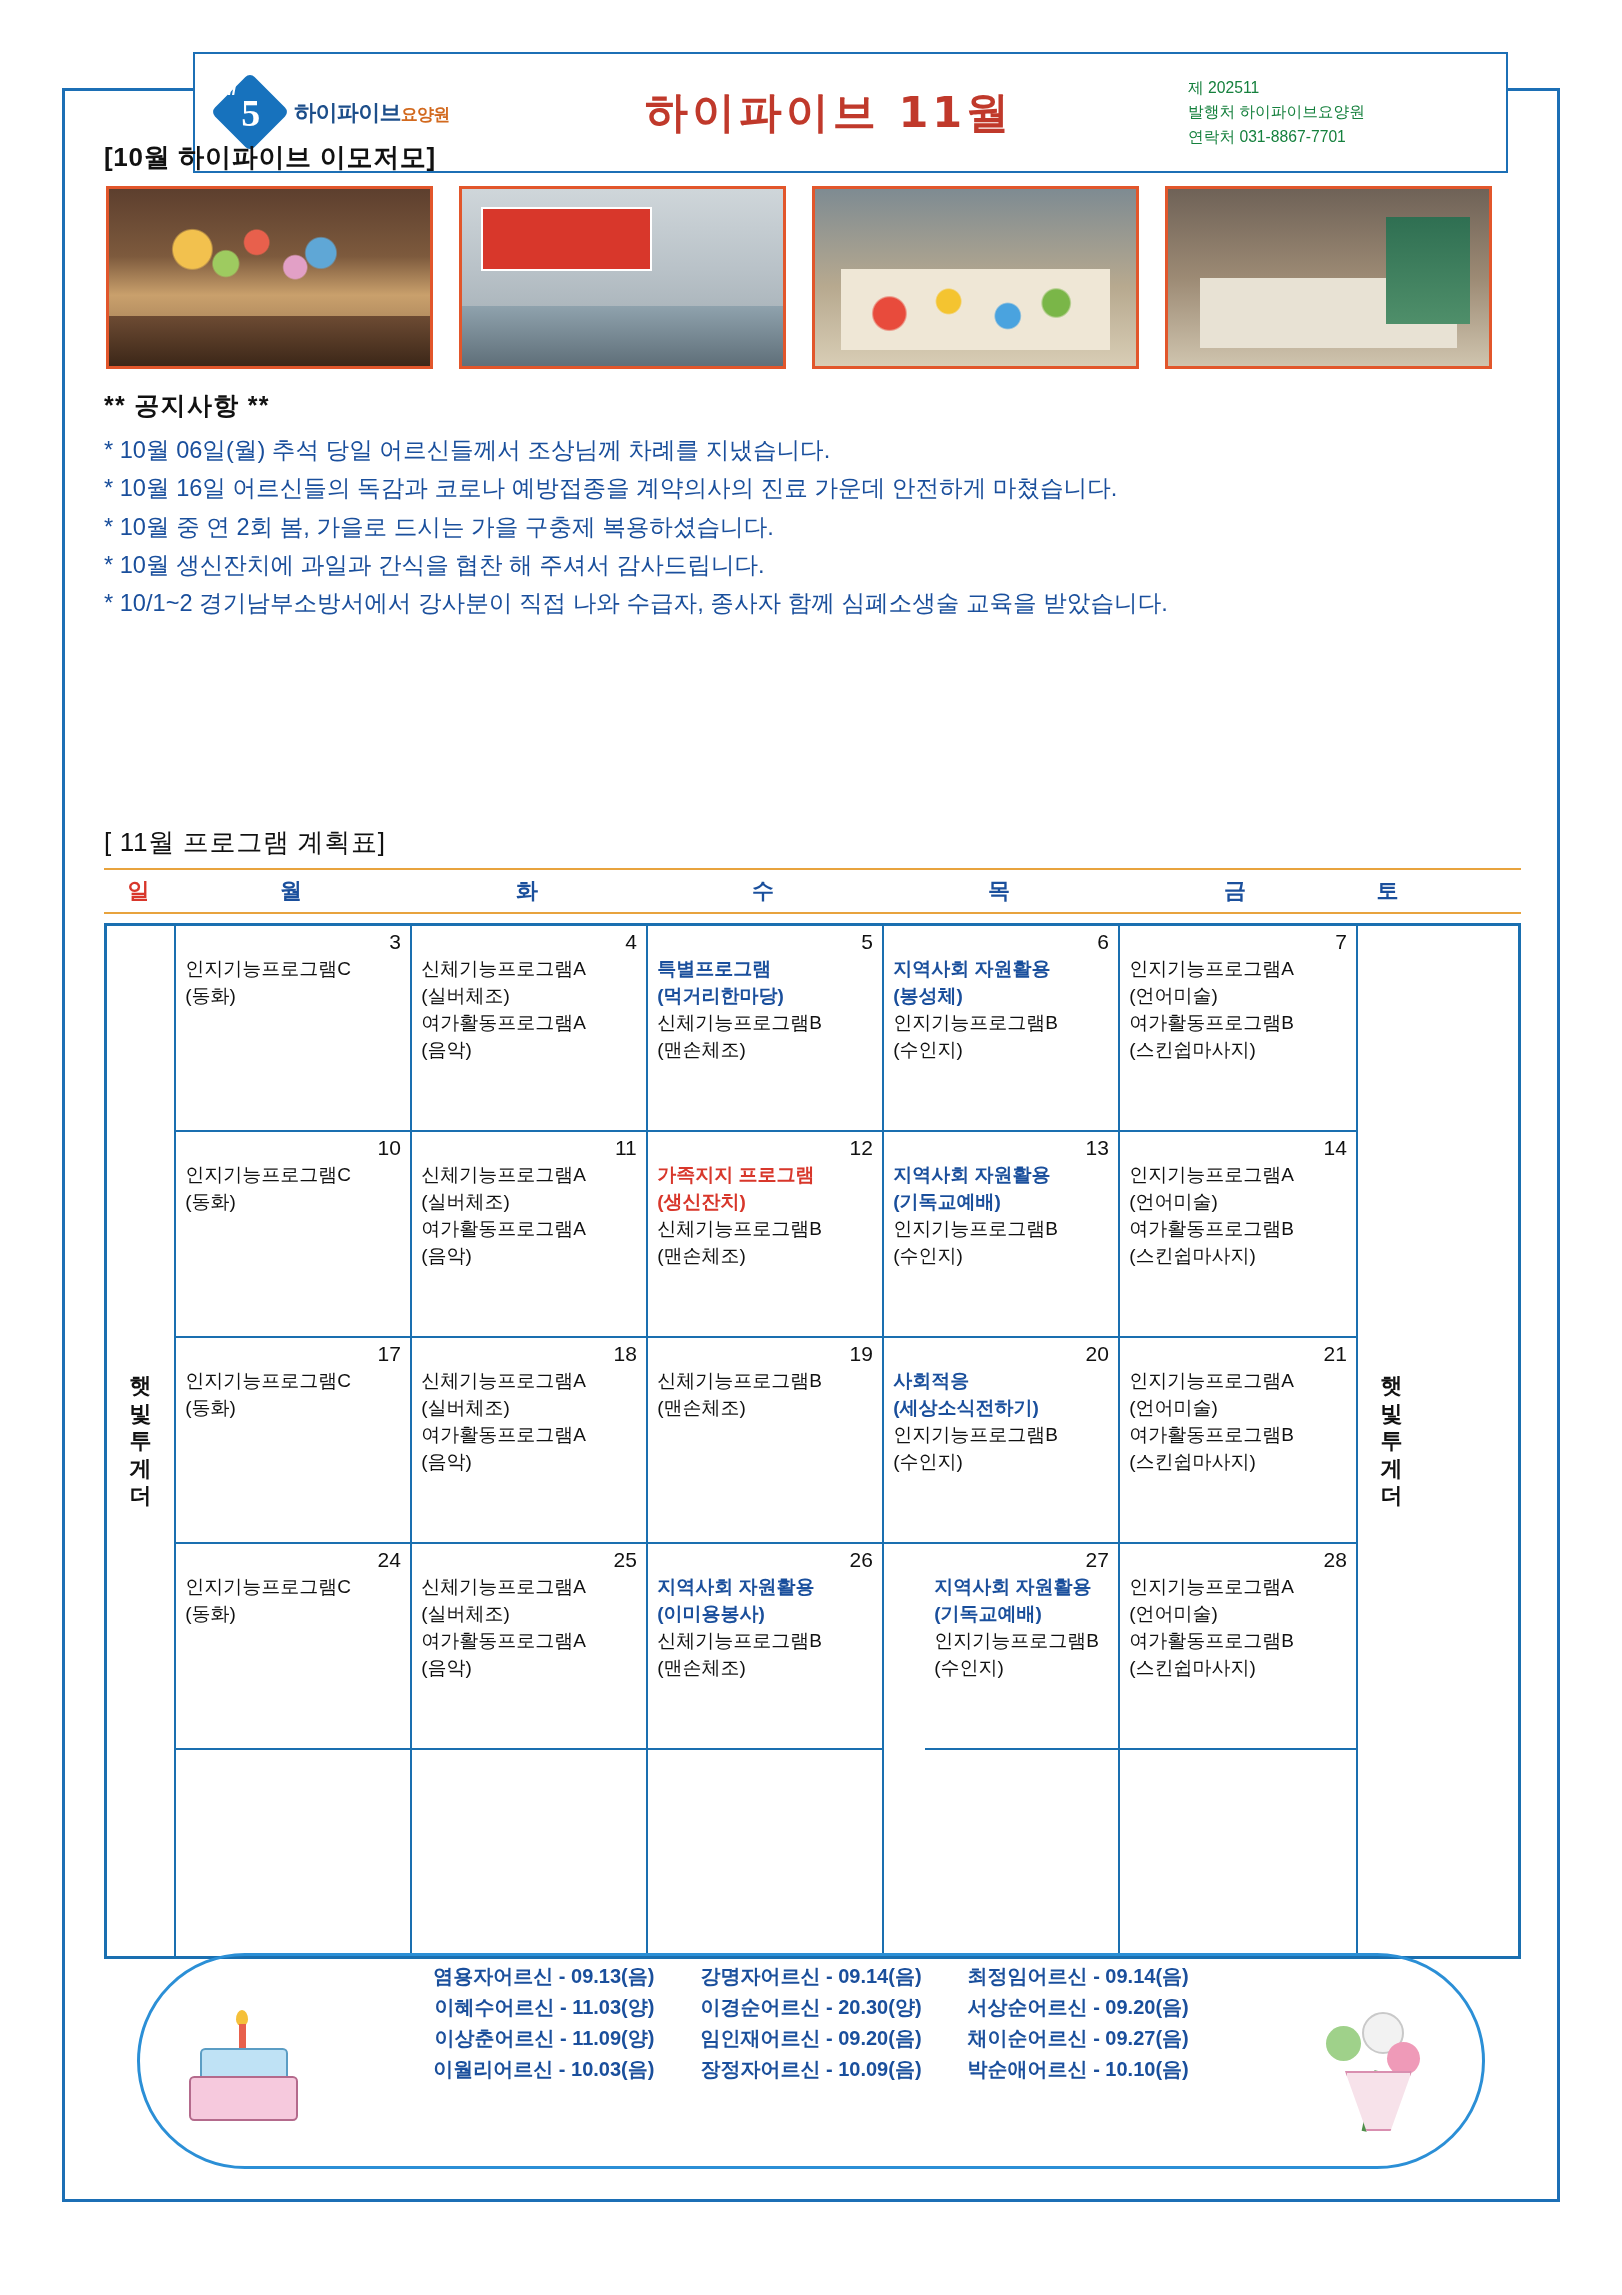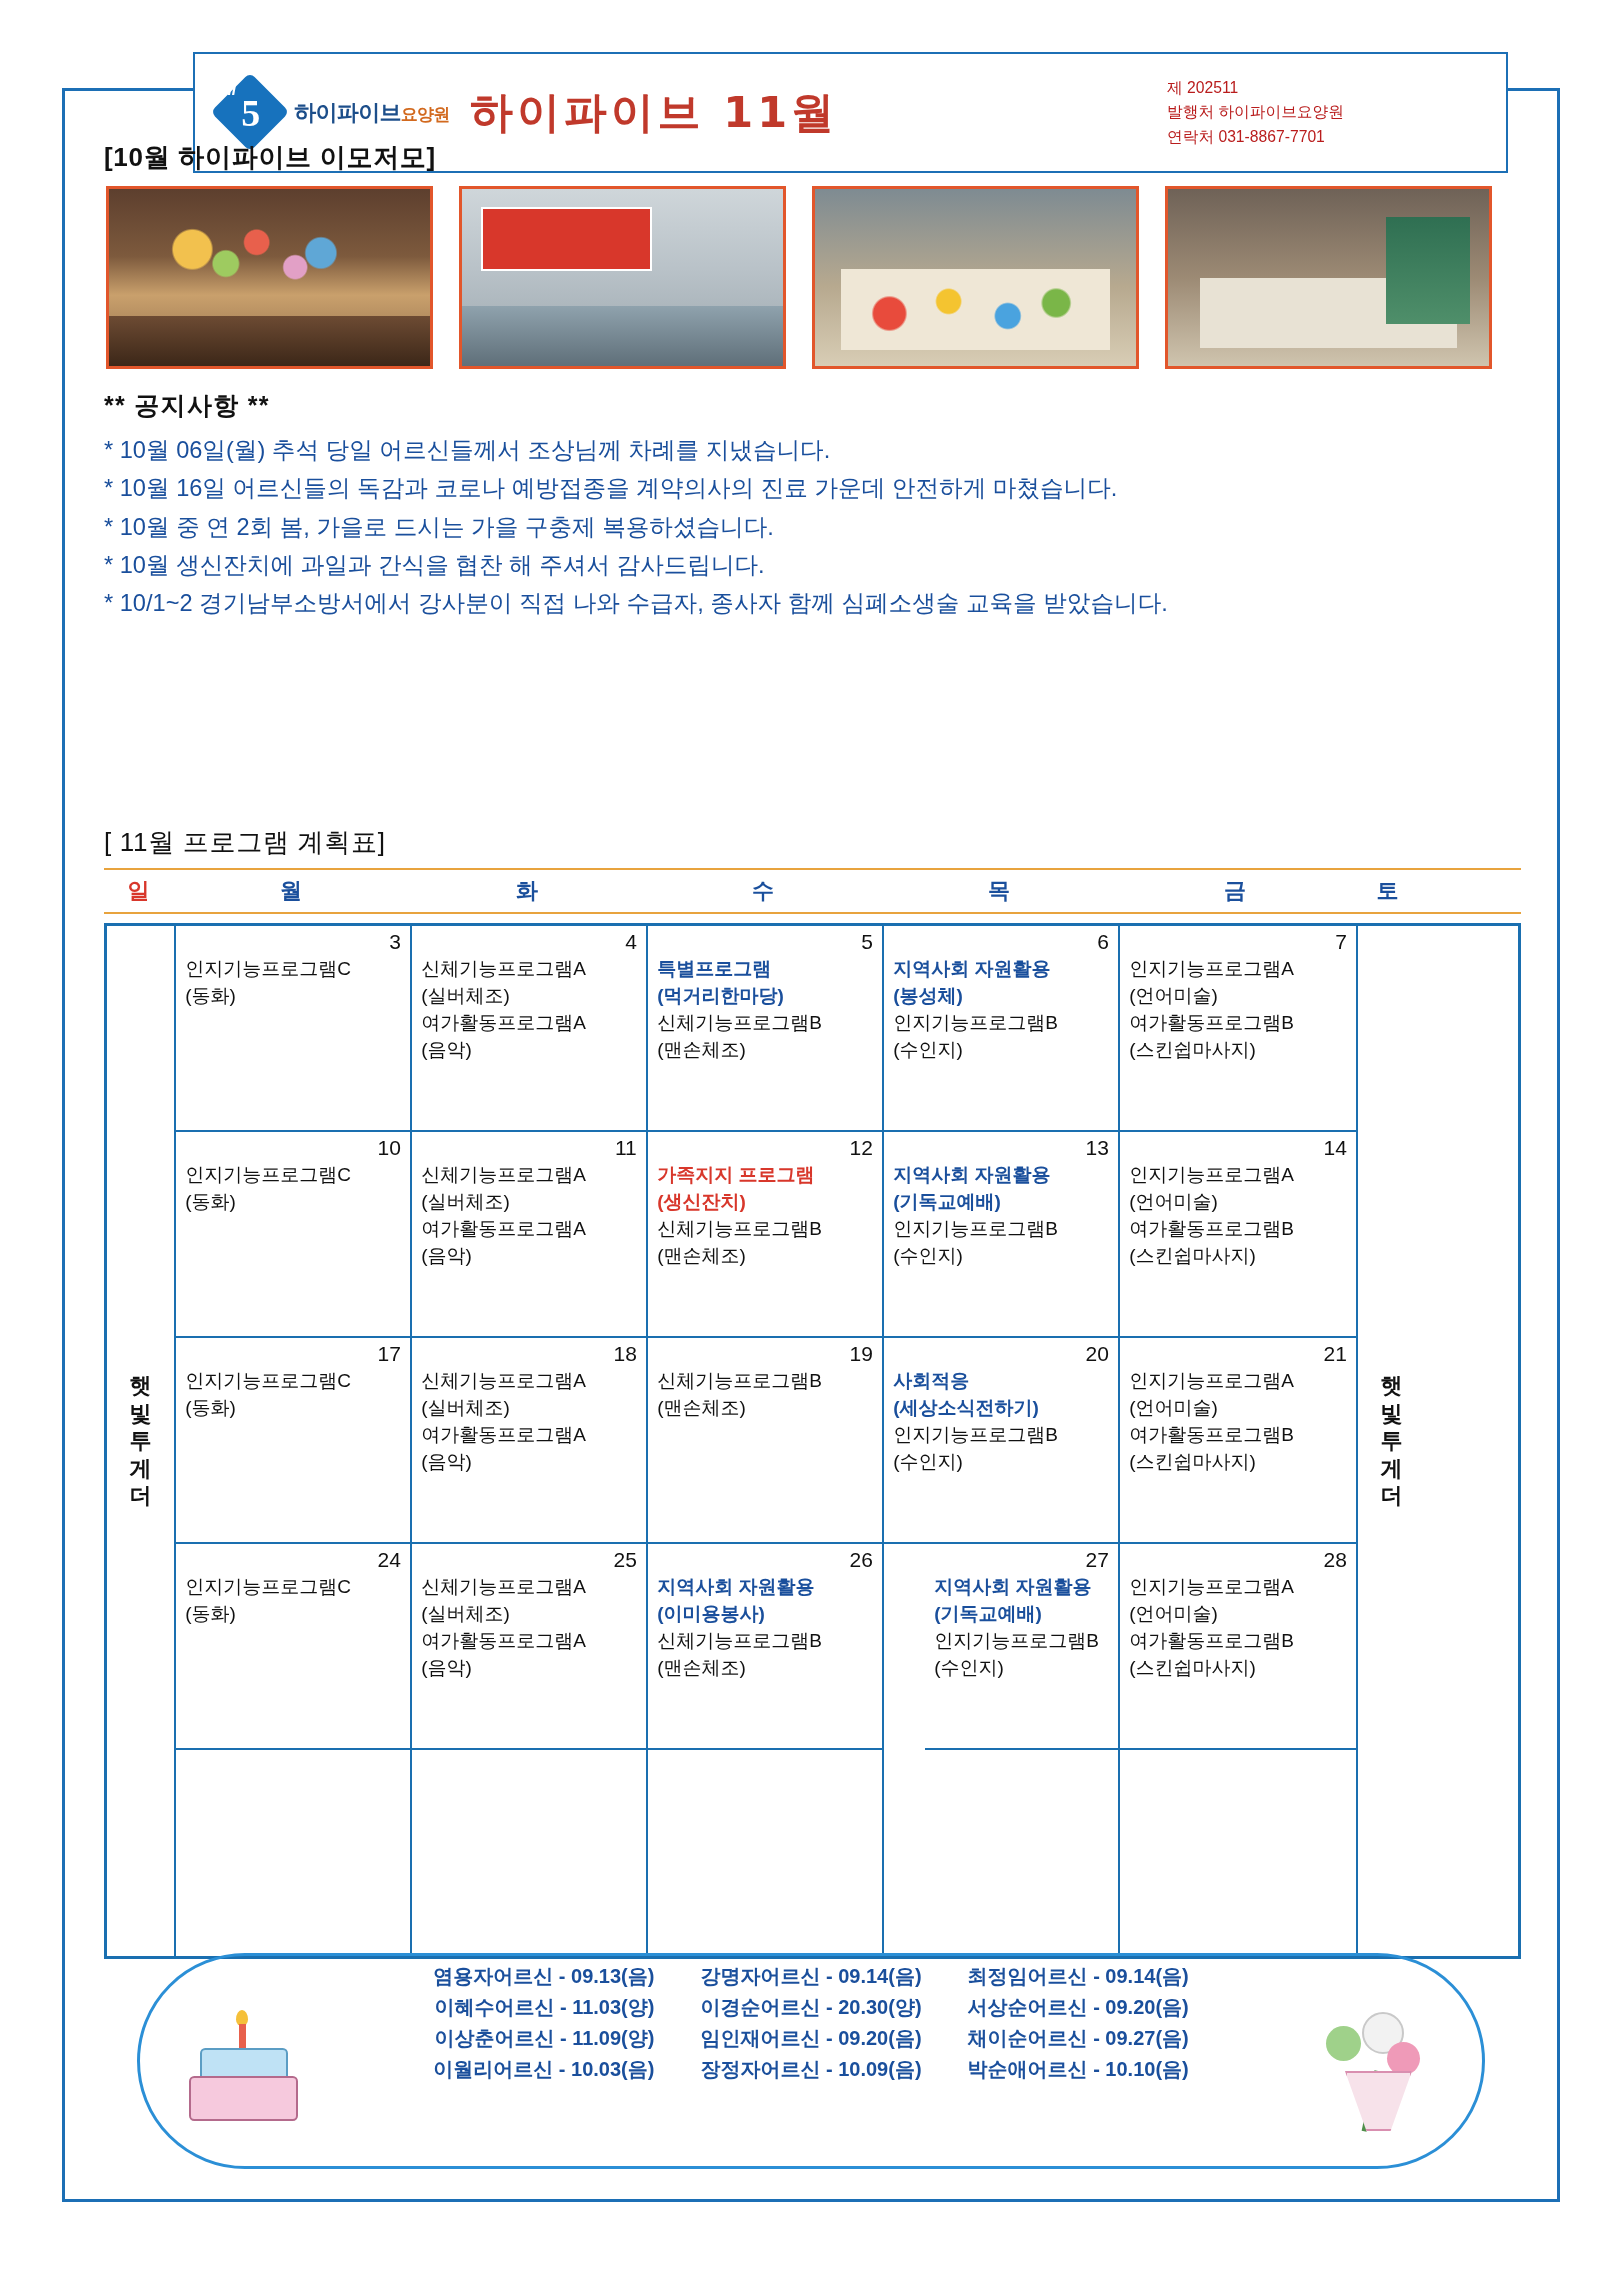--- a/index.html
+++ b/index.html
@@ -47,29 +47,29 @@
   .logo-mark .hi{
     position:absolute;left:5.2px;top:3.9px;
     color:#fff;font-size:15.7px;font-style:italic;font-weight:bold;
   }
   .logo-text{
     font-size:22px;font-weight:bold;color:#1c4e8a;letter-spacing:-0.7px;
     white-space:nowrap;
   }
   .logo-text .sub{color:#d2691e;font-size:17px;}
   .header-title{
-    flex:1;text-align:left;
+    flex:1;text-align:center;
     font-size:43px;font-weight:bold;color:#c0392b;
     letter-spacing:3.9px;
     font-family:"DejaVu Sans",sans-serif;
   }
   .header-meta{
     width:308px;
-    font-size:15.7px;line-height:1.55;color:#b91c1c;
-    padding-right:31px;
+    font-size:15.7px;line-height:1.55;color:#15803d;
+    padding-right:10px;
   }
   
   .sec-title{
     font-size:26px;font-weight:bold;color:#111;
     letter-spacing:0.7px;
   }
   .photos-title{position:absolute;left:39px;top:49px;}
   .photos{
     position:absolute;left:41px;top:95px;width:1407px;height:190px;
     display:flex;gap:26px;

